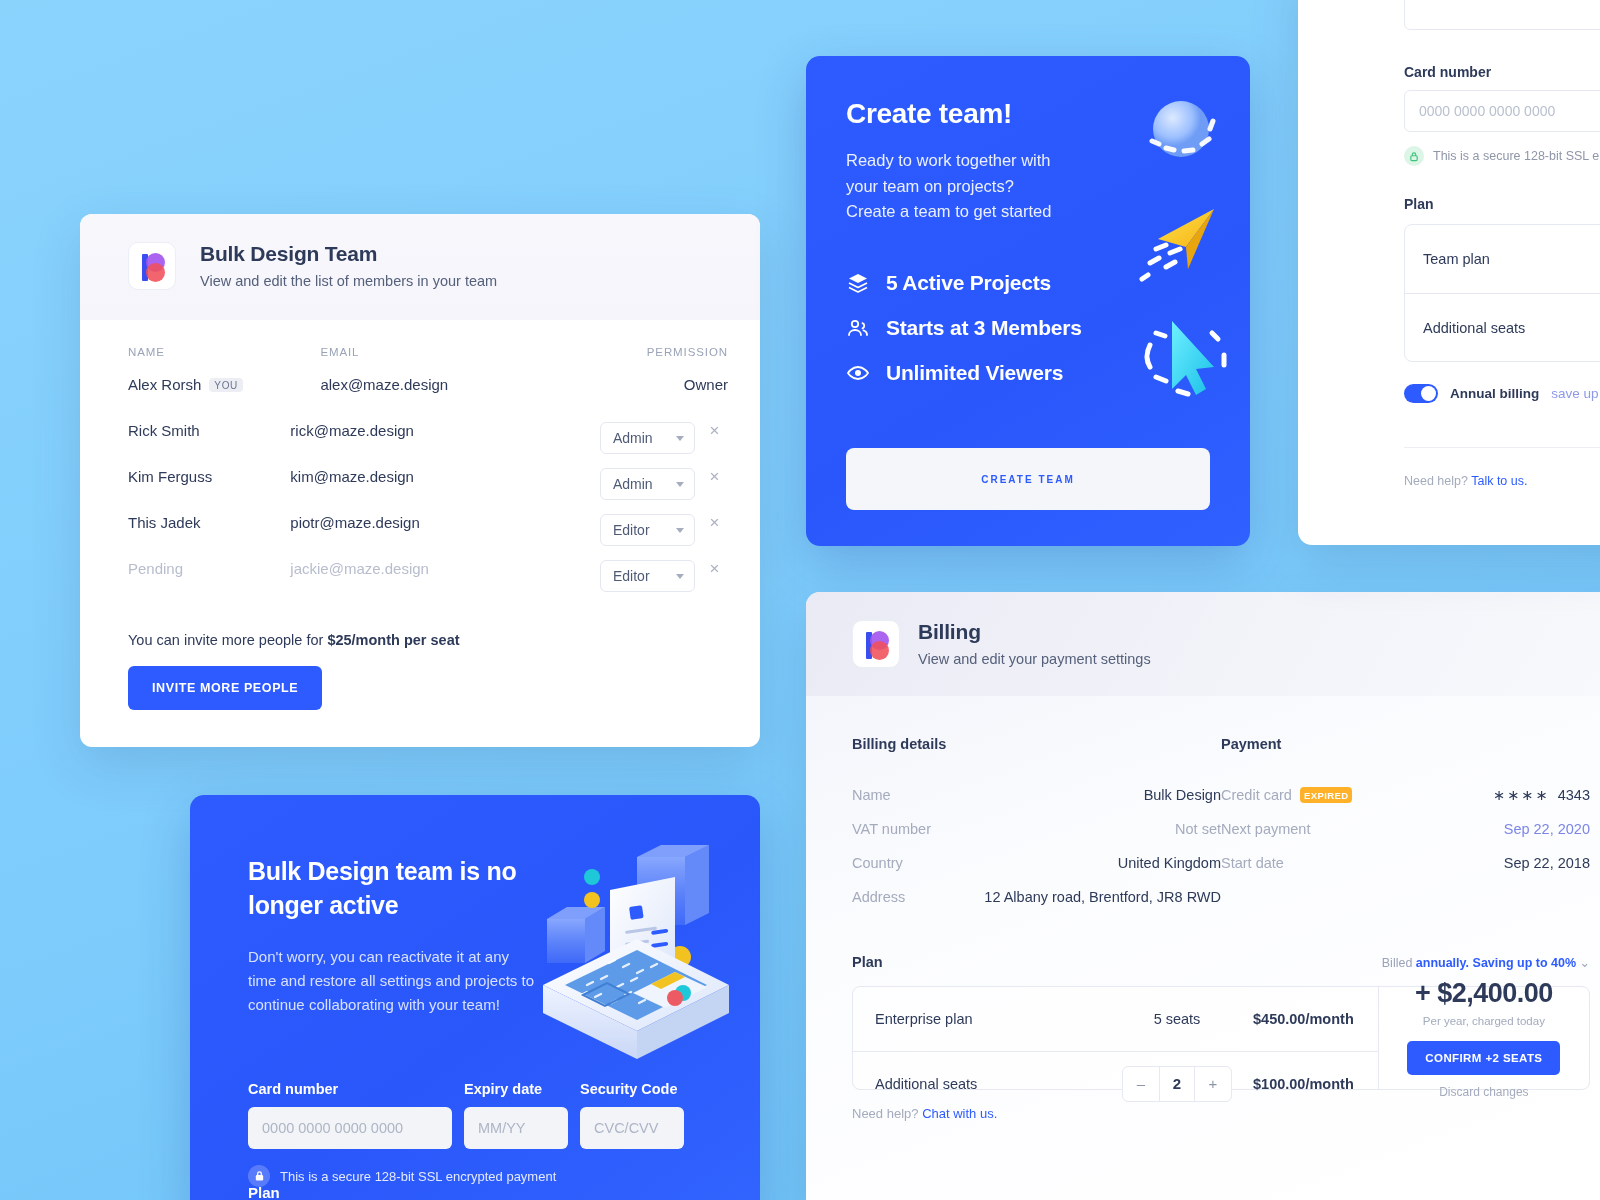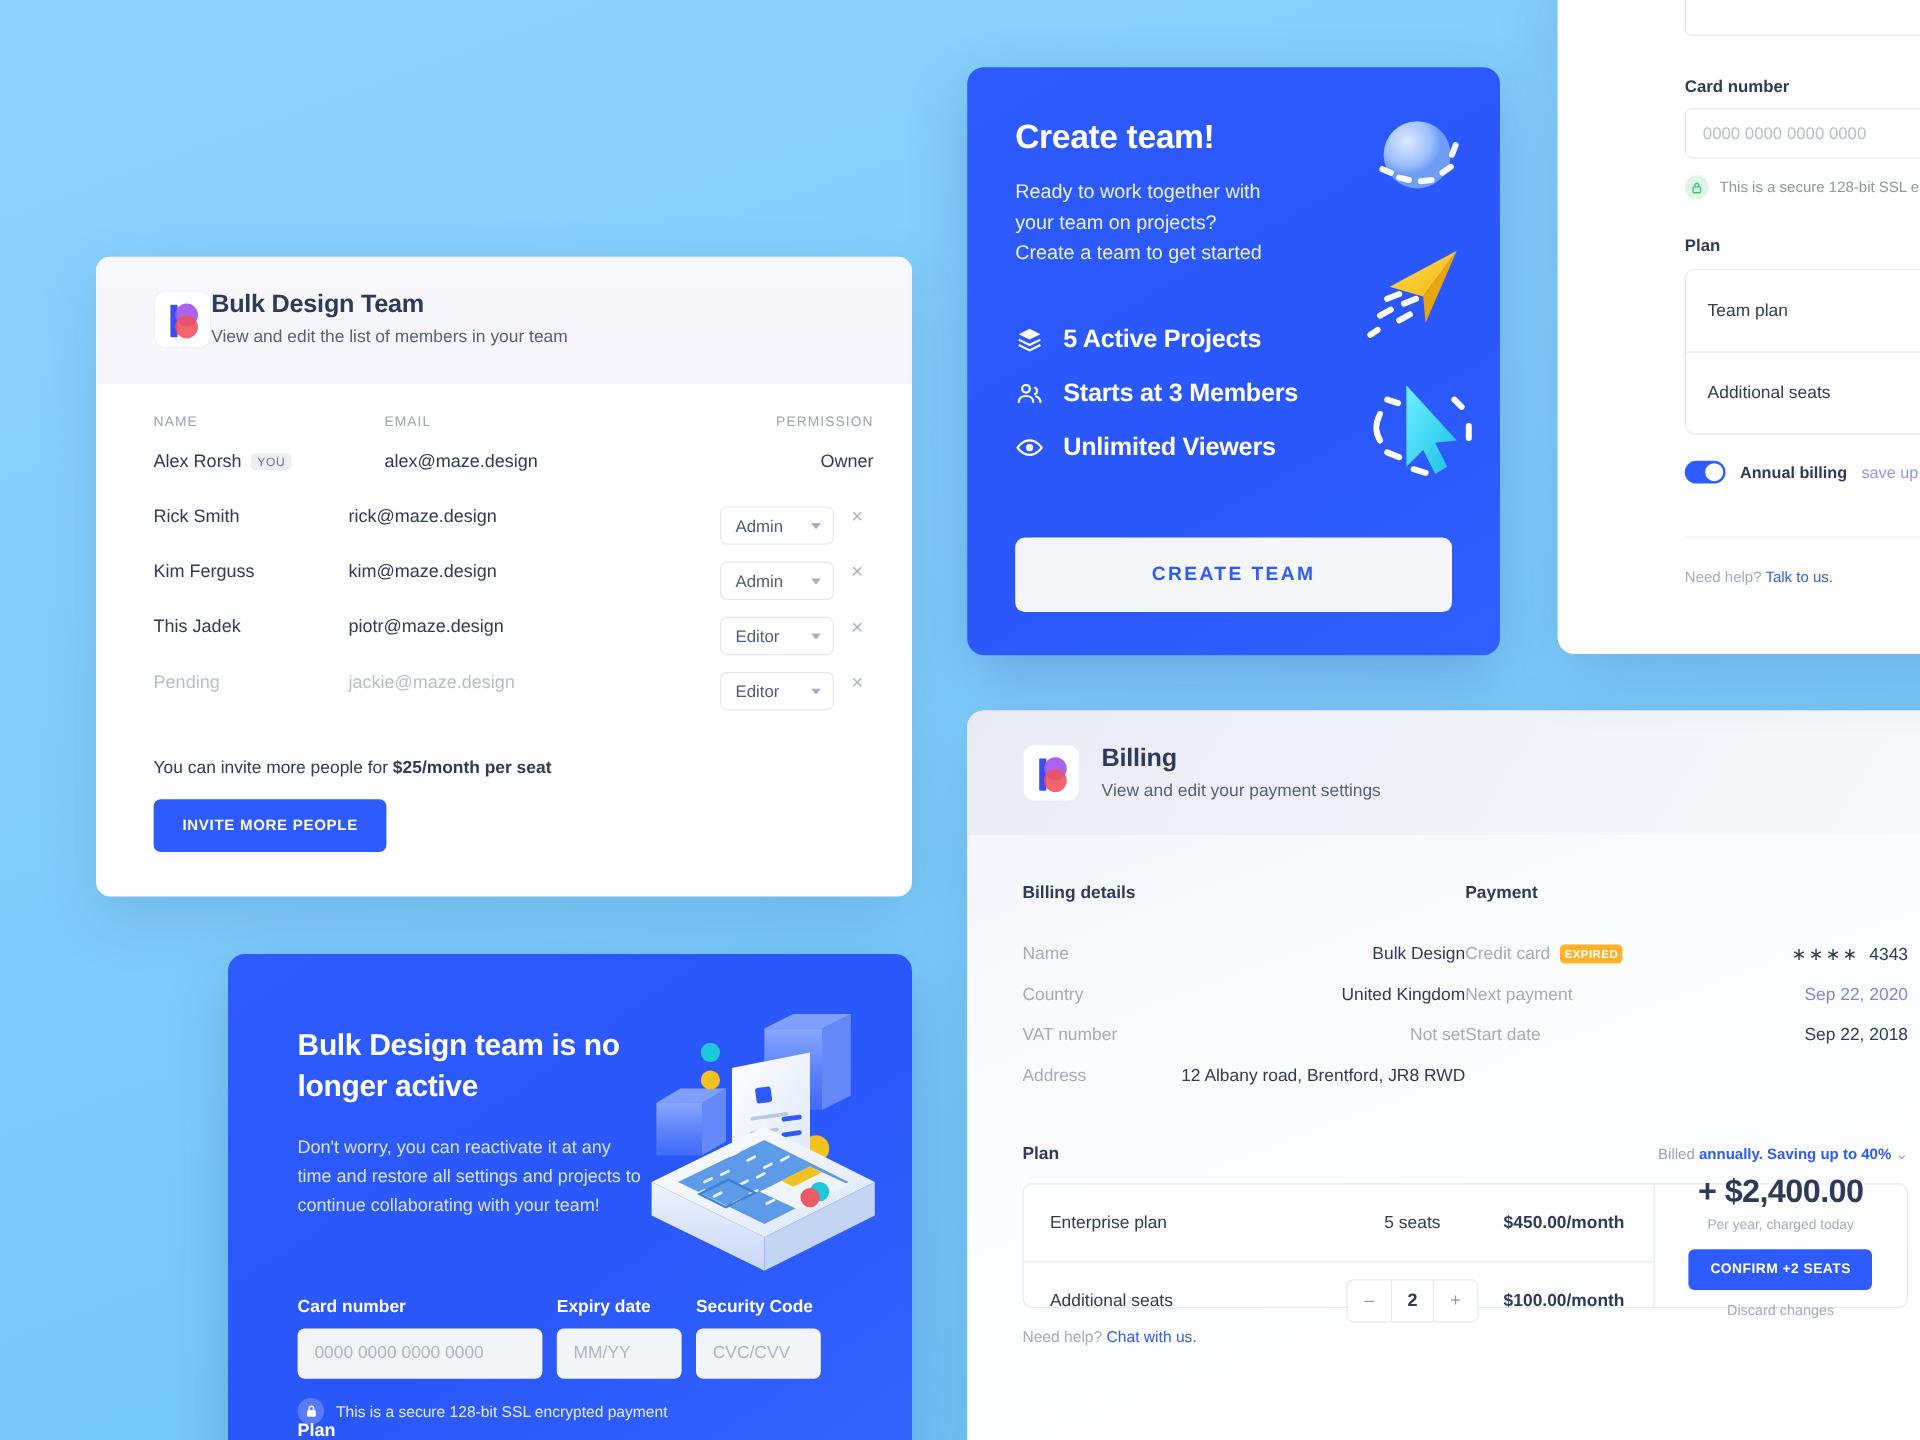--- a/index.html
+++ b/index.html
@@ -16,21 +16,21 @@
   
   .team-card {
     position: absolute; left: 80px; top: 214px;
     width: 680px; height: 533px;
     background: #ffffff;
     border-radius: 12px;
     box-shadow: 0 18px 50px rgba(40,70,120,.16);
     overflow: hidden;
   }
   .card-head {
-    display: flex; align-items: center; gap: 0;
+    display: flex; align-items: center; gap: 24px;
     padding: 26px 32px 28px 48px;
     background: linear-gradient(180deg, #f7f7fc 0%, #f5f5fb 100%);
     height: 106px;
   }
   .brand-logo {
     width: 48px; height: 48px; flex: 0 0 48px;
     background: #fff; border-radius: 10px;
     border: 1px solid #eceef6;
     position: relative;
   }
@@ -134,21 +134,21 @@
   }
   .feat-list { margin-top: 46px; }
   .feat {
     display: flex; align-items: center; gap: 16px; margin-bottom: 21px;
   }
   .feat .fi { width: 24px; height: 24px; flex: 0 0 24px; }
   .feat .ft { font-size: 21px; font-weight: bold; color: #fff; letter-spacing: -.2px; }
   .create-btn {
     position: absolute; left: 40px; bottom: 36px; right: 40px;
     height: 62px; background: #f4f6fa; border-radius: 8px; border: none;
-    color: #2e5bff; font-size: 16px; font-weight: bold; letter-spacing: 2px;
+    color: #2e5bff; font-size: 10px; font-weight: bold; letter-spacing: 2px;
     font-family: "Liberation Sans", sans-serif;
   }
   .ct-deco { position: absolute; pointer-events: none; }
 
   
   .reactivate-card {
     position: absolute; left: 190px; top: 795px;
     width: 570px; height: 420px;
     background: linear-gradient(145deg, #2e5bff 0%, #2a57fa 55%, #3164ff 100%);
     border-radius: 14px 14px 0 0;
@@ -628,26 +628,26 @@
   <div class="billing-body">
     <div class="two-col">
 
       <div class="bcol">
         <div class="bcol-title">Billing details</div>
         <div class="brow">
           <span class="k">Name</span>
           <span class="v">Bulk Design</span>
         </div>
         <div class="brow">
+          <span class="k">VAT number</span>
+          <span class="v muted">Not set</span>
+        </div>
+        <div class="brow">
           <span class="k">Country</span>
           <span class="v">United Kingdom</span>
-        </div>
-        <div class="brow">
-          <span class="k">VAT number</span>
-          <span class="v muted">Not set</span>
         </div>
         <div class="brow">
           <span class="k">Address</span>
           <span class="v">12 Albany road, Brentford, JR8 RWD</span>
         </div>
       </div>
 
       <div class="bcol">
         <div class="bcol-title">Payment</div>
         <div class="brow">

